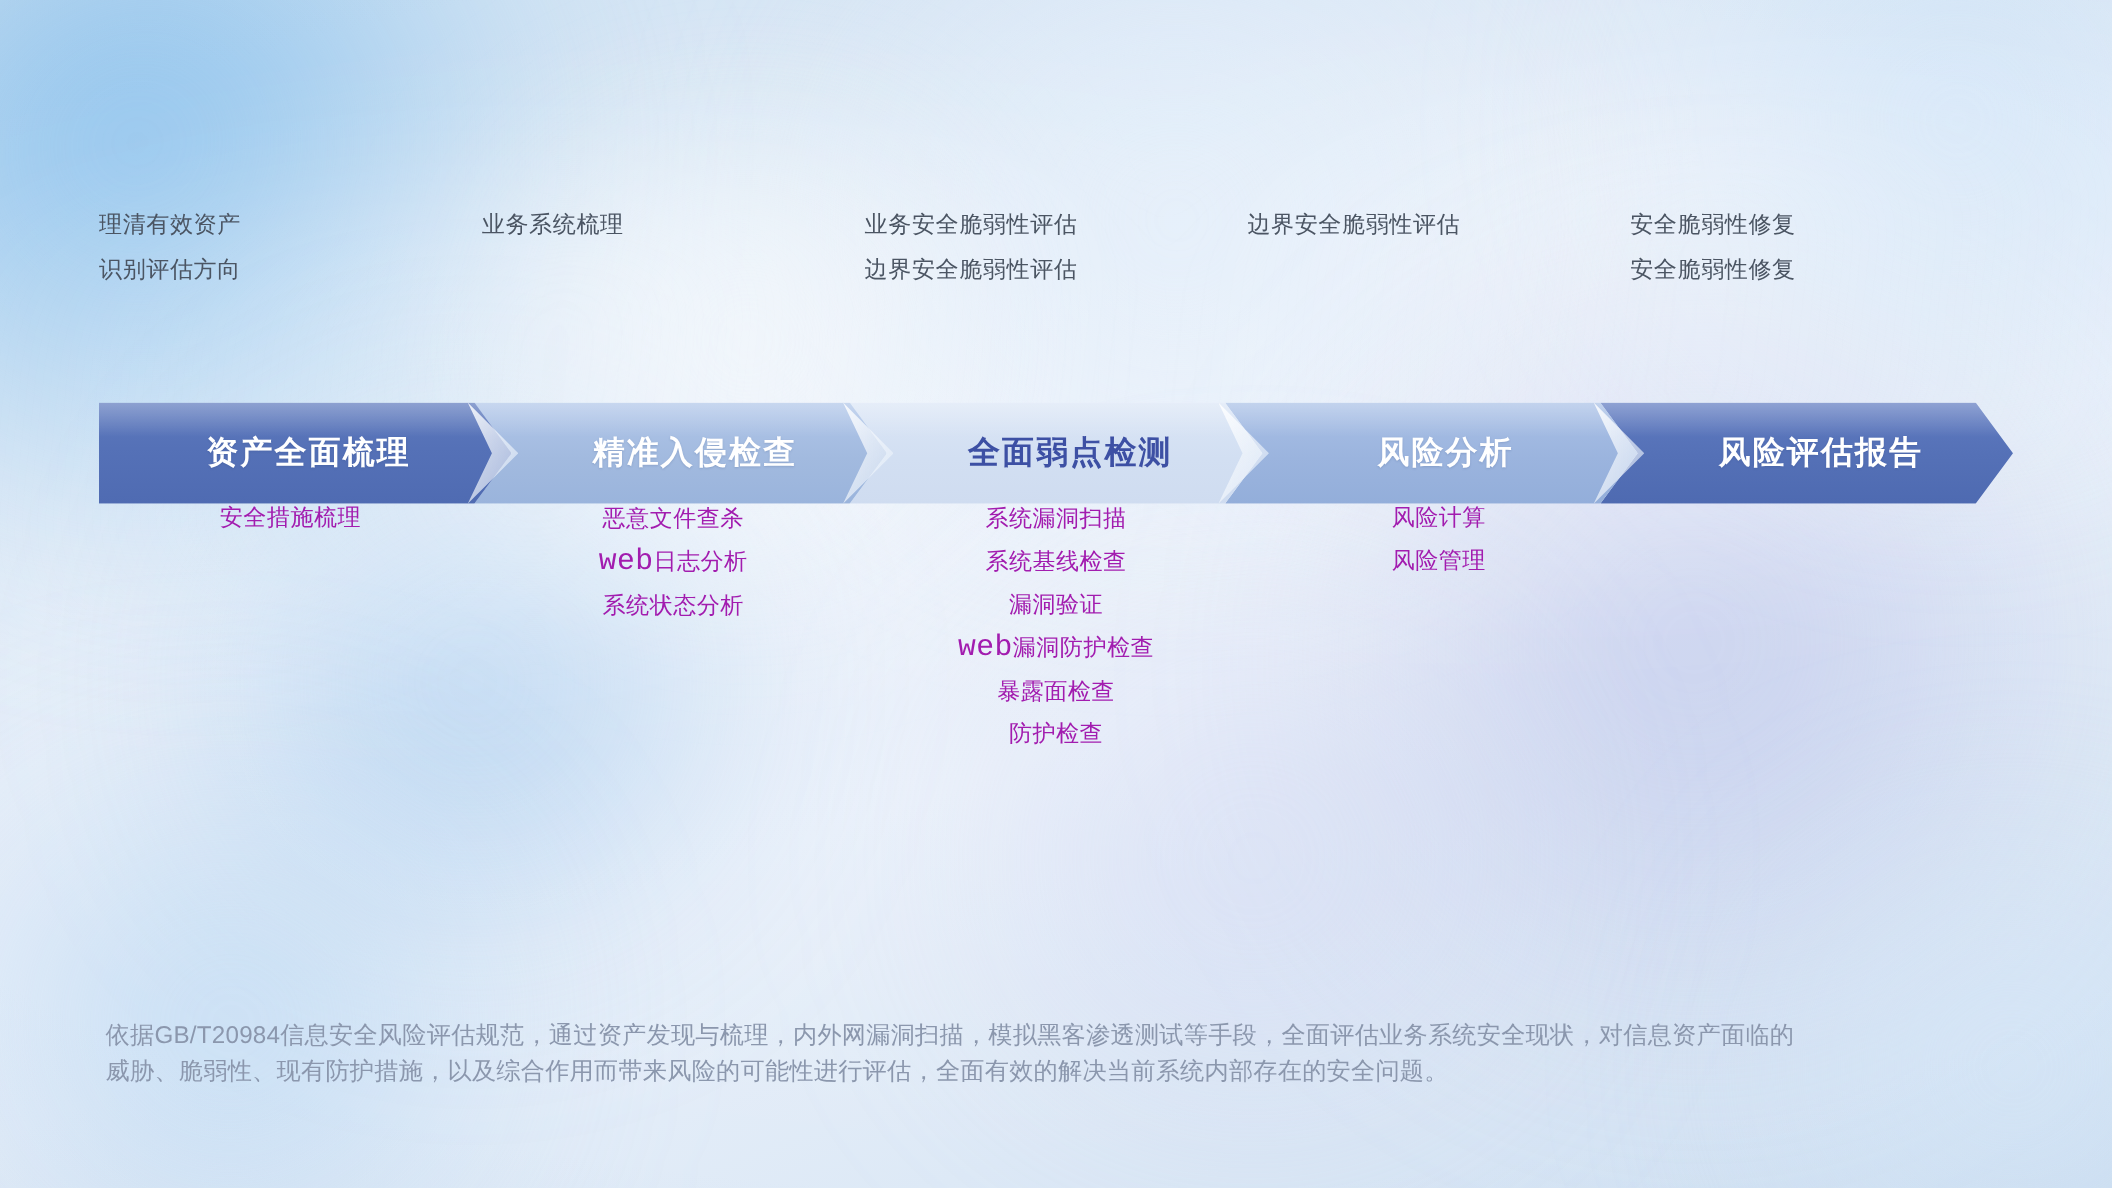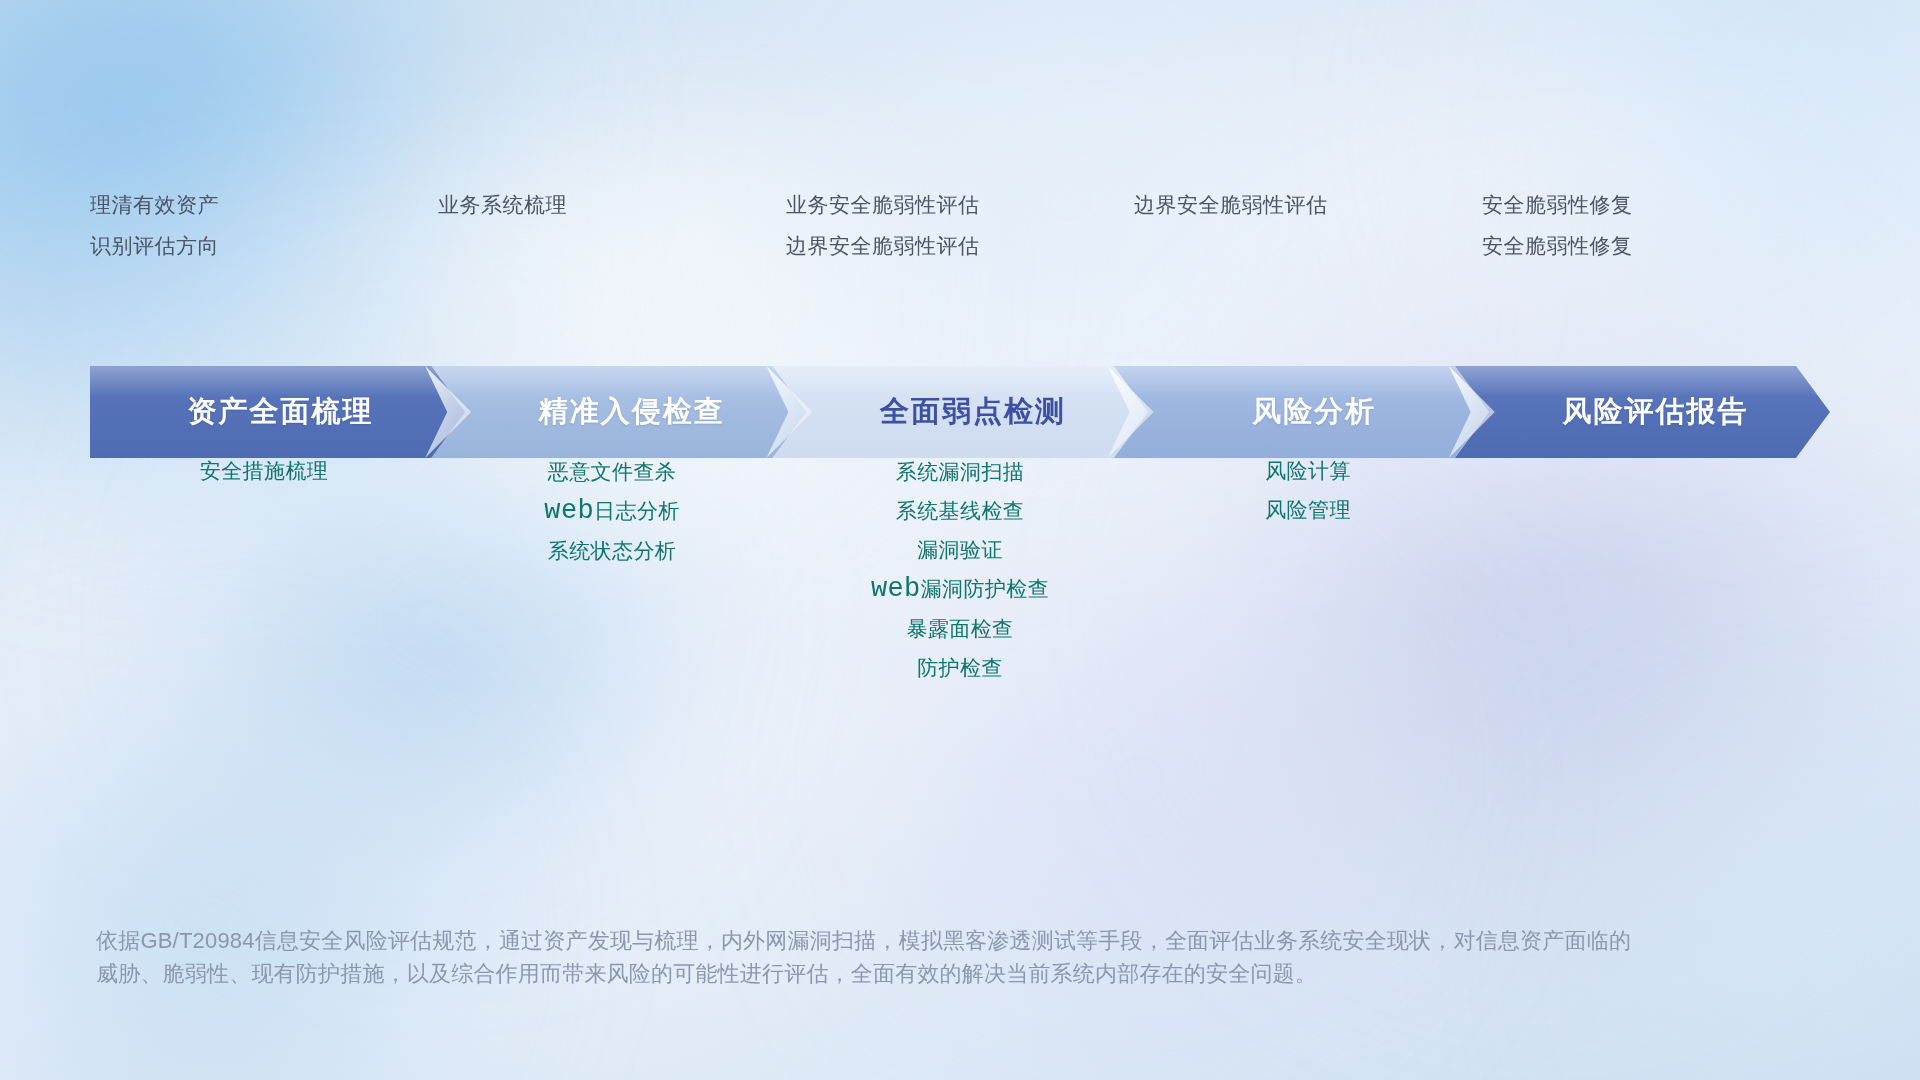--- a/index.html
+++ b/index.html
@@ -61,21 +61,21 @@
   .topcell { text-align:left; }
   .topcell .line {
     font-size:21px; color:#4b5563; line-height:41px; letter-spacing:.5px;
     white-space:nowrap;
   }
 
   
   #botText { top:412px; }
   .botcell { text-align:center; }
   .botcell .line {
-    font-size:21px; color:#0f766e; line-height:39px; letter-spacing:.4px;
+    font-size:21px; color:#a21caf; line-height:39px; letter-spacing:.4px;
     white-space:nowrap;
   }
   .botcell .line .lat { font-family:Liberation Mono, monospace; font-size:27px; }
 
   
   .chev {
     position:absolute; top:0; height:92px;
     display:flex; align-items:center; justify-content:center;
     color:#fff; font-size:29px; font-weight:bold; letter-spacing:2px;
     -webkit-clip-path:polygon(0 0, calc(100% - 34px) 0, 100% 50%, calc(100% - 34px) 100%, 0 100%);

